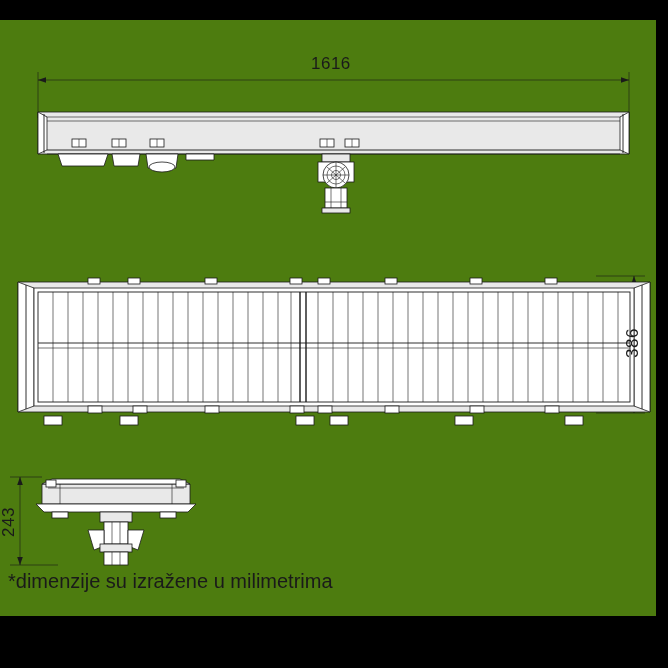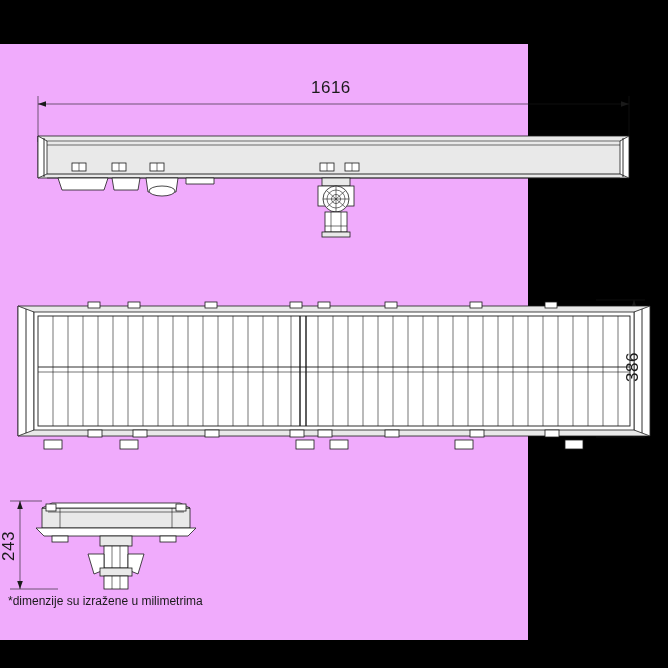--- a/index.html
+++ b/index.html
@@ -11,42 +11,42 @@
     position: relative;
     width: 668px;
     height: 668px;
     background: #000000;
     overflow: hidden;
     font-family: "Liberation Sans", sans-serif;
   }
   #sheet {
     position: absolute;
     left: 0;
-    top: 44px;
-    width: 528px;
+    top: 20px;
+    width: 656px;
     height: 596px;
-    background: #f0abfc;
+    background: #4d7c0f;
   }
   .dim-label {
     position: absolute;
     color: #1a1a1a;
     font-size: 17px;
     letter-spacing: 0.5px;
     white-space: nowrap;
   }
   .dim-vert {
     transform-origin: 50% 50%;
     transform: rotate(-90deg);
   }
   .note {
     position: absolute;
     left: 8px;
     top: 550px;
     color: #1a1a1a;
-    font-size: 12px;
+    font-size: 20px;
     white-space: nowrap;
   }
   svg.draw {
     position: absolute;
     left: 0;
     top: 0;
     width: 668px;
     height: 596px;
   }
   .ln { stroke: #1a1a1a; fill: none; }

